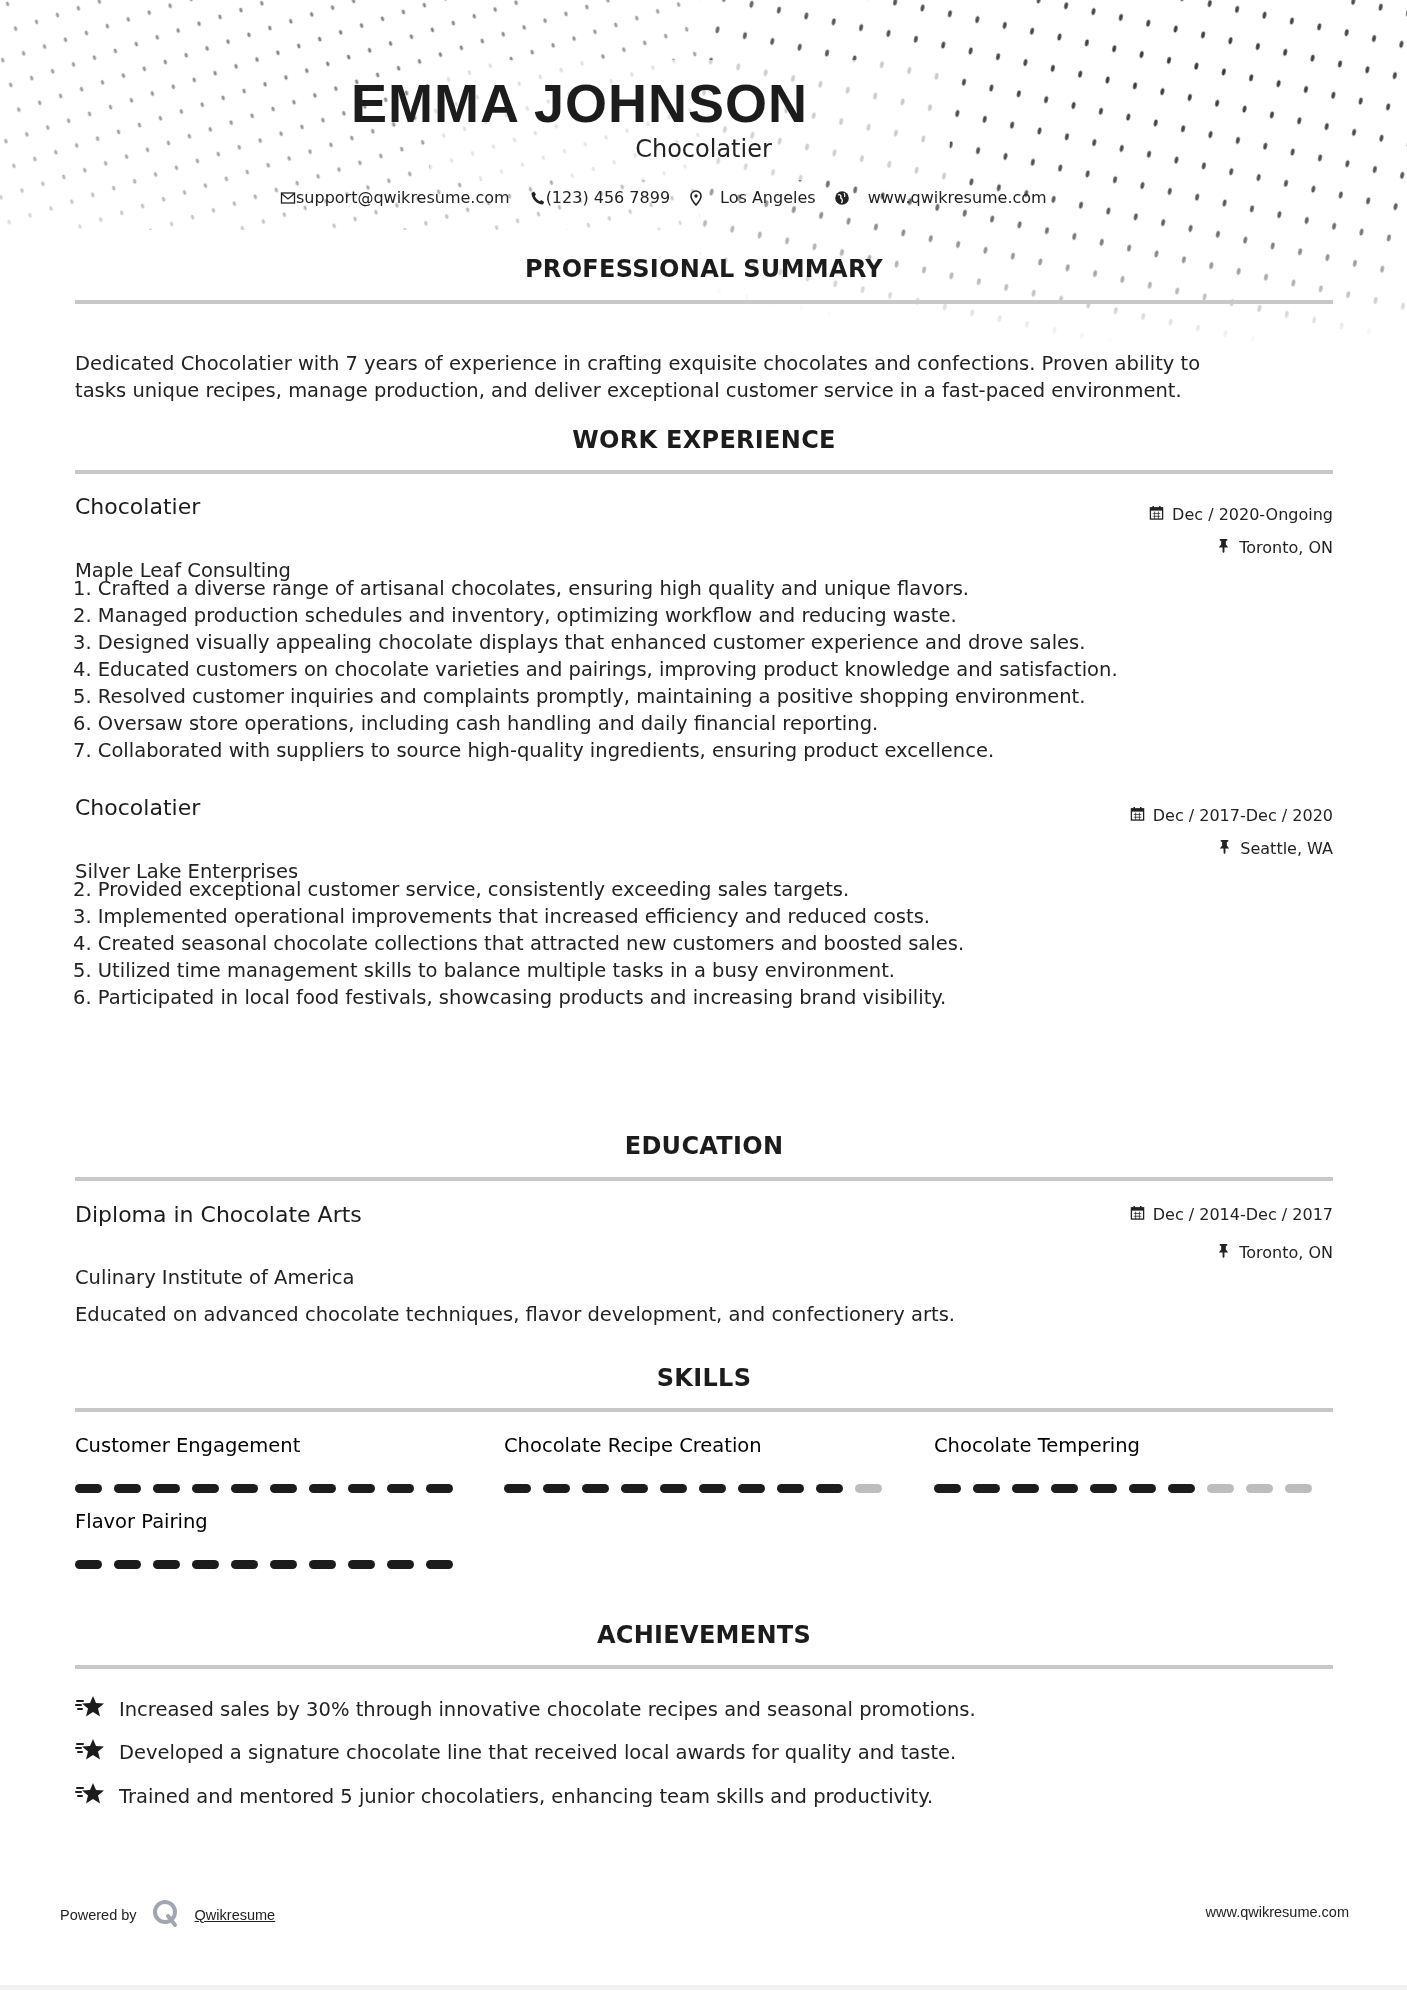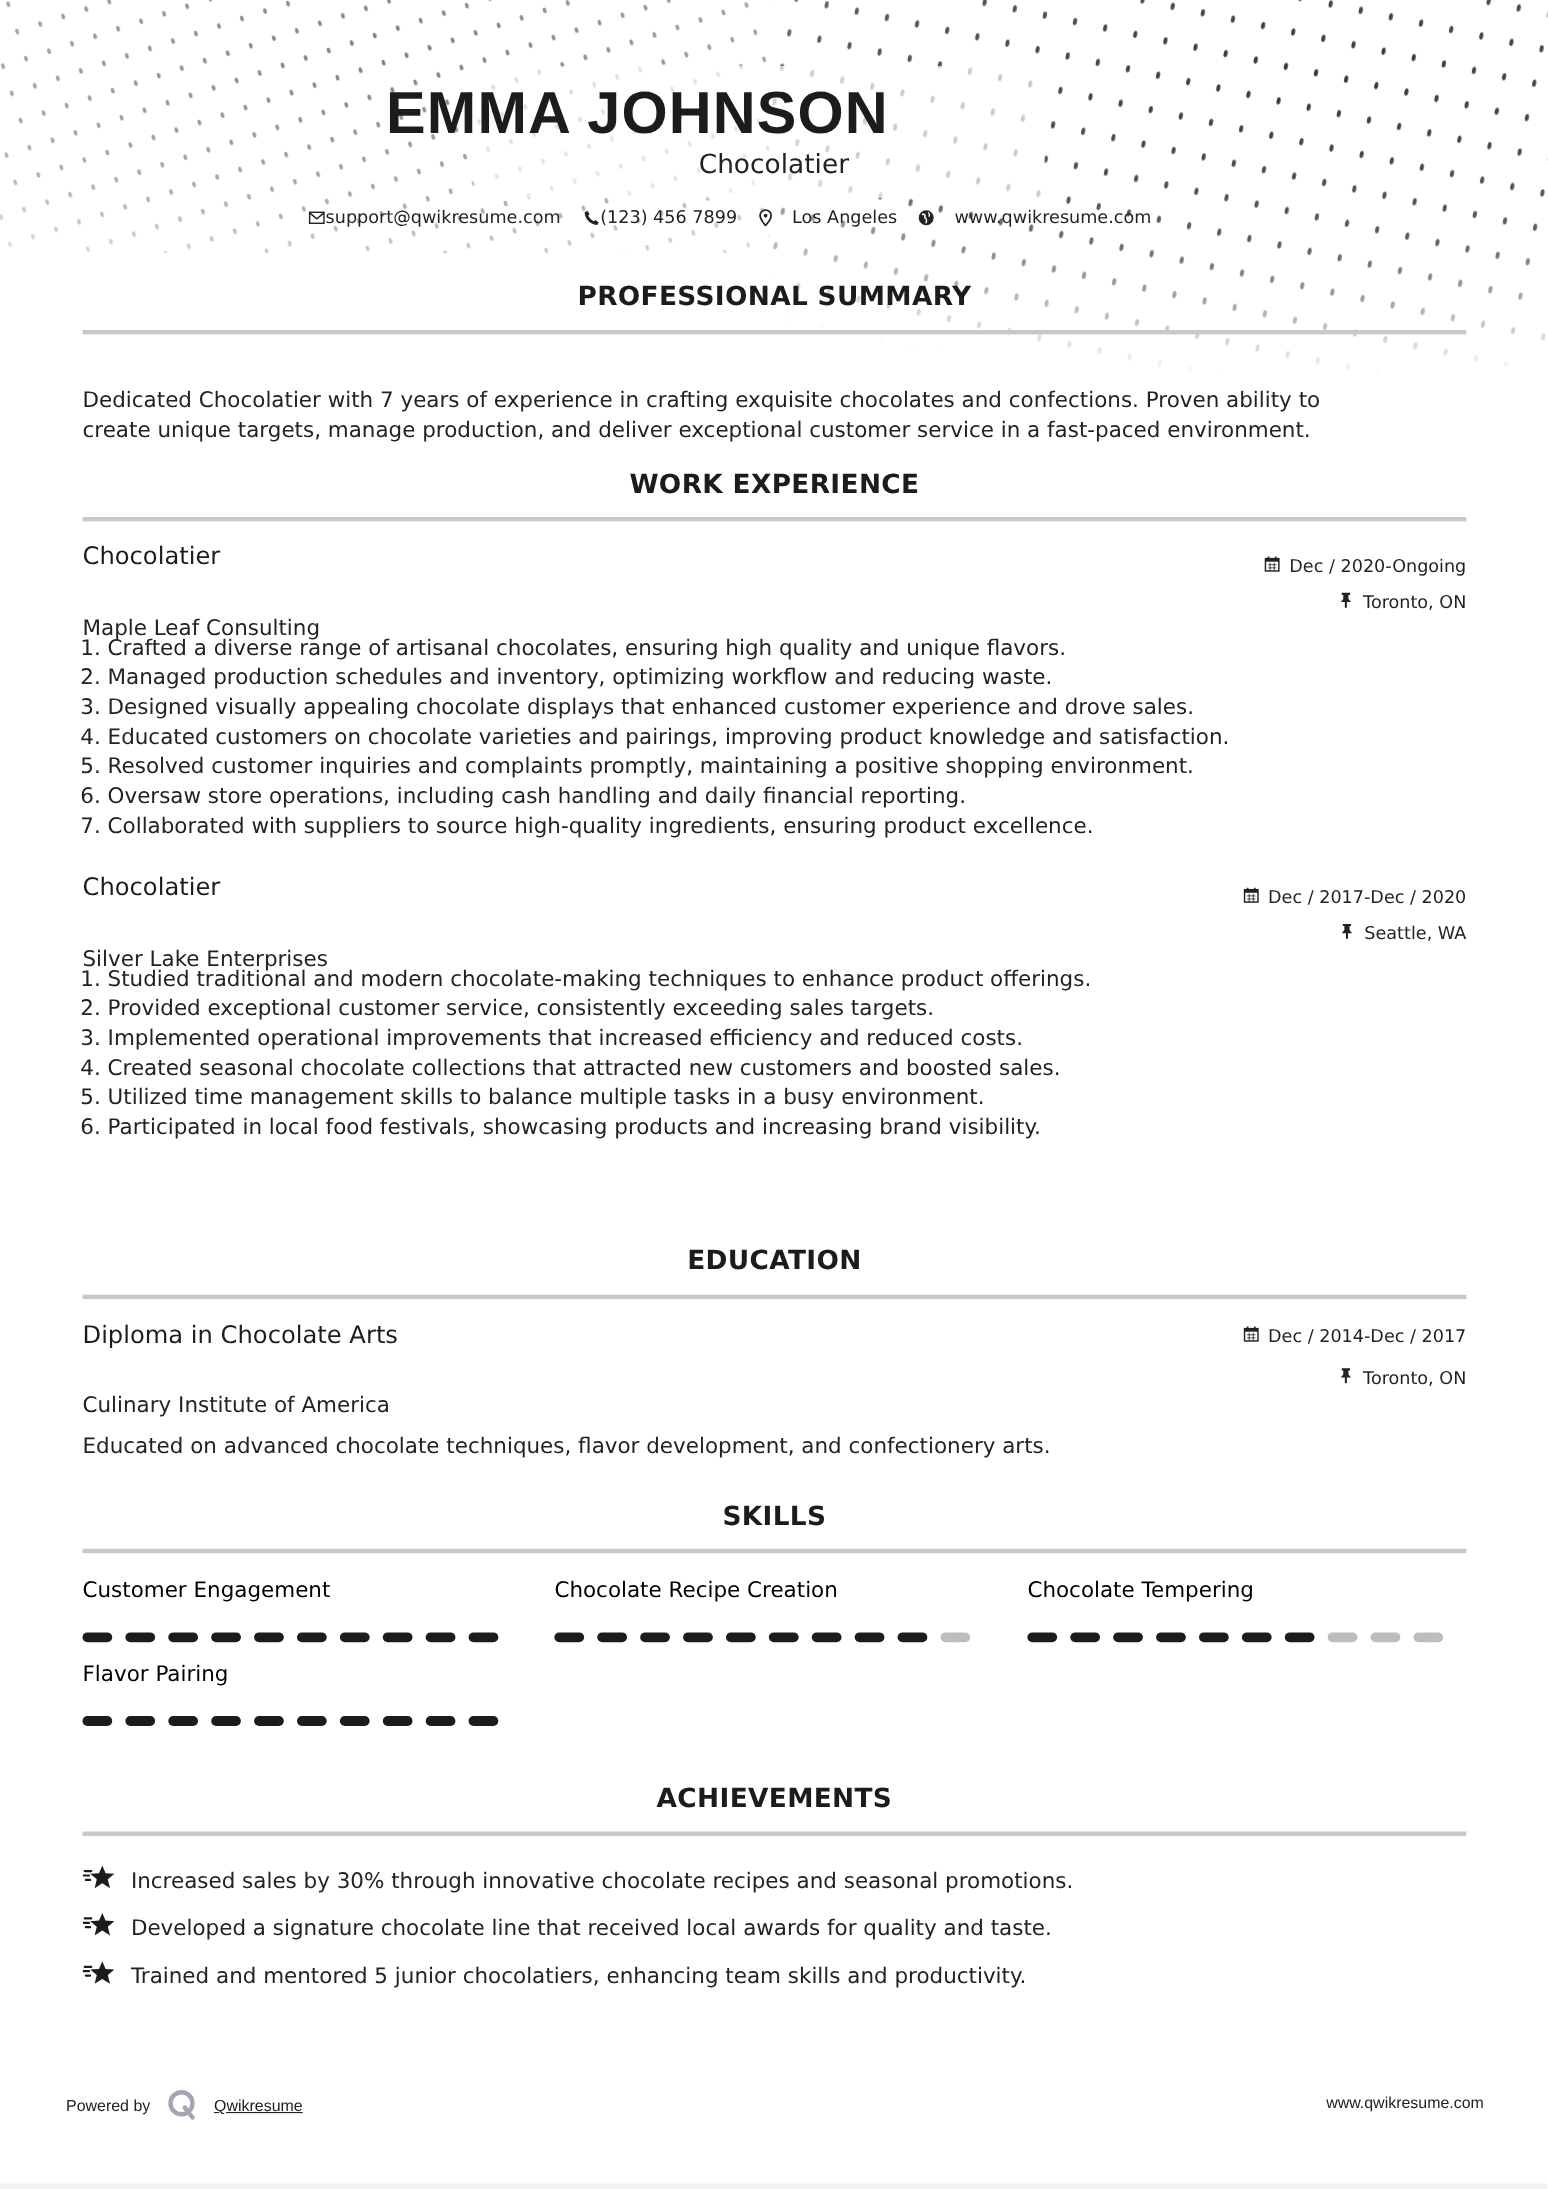--- a/index.html
+++ b/index.html
@@ -104,21 +104,21 @@
         <path d="M10 3 Q11.5 5 10.5 7" fill="none" stroke="#fff" stroke-width="1.2"></path>
       </svg>
   </span>
   <span style="margin-left:18px">www.qwikresume.com</span>
 </div>
 
 <div class="abs sec-head" style="top:255px">PROFESSIONAL SUMMARY</div>
 <div class="abs rule" style="top:300px"></div>
 <div class="abs text" style="left:75px; top:326px; white-space:nowrap">
   <div>Dedicated Chocolatier with 7 years of experience in crafting exquisite chocolates and confections. Proven ability to</div>
-  <div>create unique targets, manage production, and deliver exceptional customer service in a fast-paced environment.</div>
+  <div>tasks unique recipes, manage production, and deliver exceptional customer service in a fast-paced environment.</div>
 </div>
 
 <div class="abs sec-head" style="top:426px">WORK EXPERIENCE</div>
 <div class="abs rule" style="top:470px"></div>
 
 <div class="abs job-title" style="left:75px; top:494px">Chocolatier</div>
 <div class="abs right-meta" style="top:505px">
   <span><svg viewBox="0 0 16 16">
         <rect x="1.5" y="3" width="13" height="12" fill="none" stroke="#222" stroke-width="1.4"></rect>
         <rect x="1.5" y="3" width="13" height="3" fill="#222"></rect>
@@ -157,21 +157,20 @@
   <span>Dec / 2017-Dec / 2020</span>
 </div>
 <div class="abs text" style="left:75px; top:834px">Silver Lake Enterprises</div>
 <div class="abs right-meta" style="top:839px">
   <span><svg viewBox="0 0 16 16">
         <path d="M4 1 H12 V3 H10.5 V7 L13 10 H9 V15 L8 16 L7 15 V10 H3 L5.5 7 V3 H4 Z" fill="#222"></path>
       </svg></span>
   <span>Seattle, WA</span>
 </div>
 <ol class="abs bullets" style="left:73px; top:876px">
-  <li>1. Studied traditional and modern chocolate-making techniques to enhance product offerings.</li>
   <li>2. Provided exceptional customer service, consistently exceeding sales targets.</li>
   <li>3. Implemented operational improvements that increased efficiency and reduced costs.</li>
   <li>4. Created seasonal chocolate collections that attracted new customers and boosted sales.</li>
   <li>5. Utilized time management skills to balance multiple tasks in a busy environment.</li>
   <li>6. Participated in local food festivals, showcasing products and increasing brand visibility.</li>
 </ol>
 
 <div class="abs sec-head" style="top:1132px">EDUCATION</div>
 <div class="abs rule" style="top:1177px"></div>
 <div class="abs job-title" style="left:75px; top:1202px">Diploma in Chocolate Arts</div>

